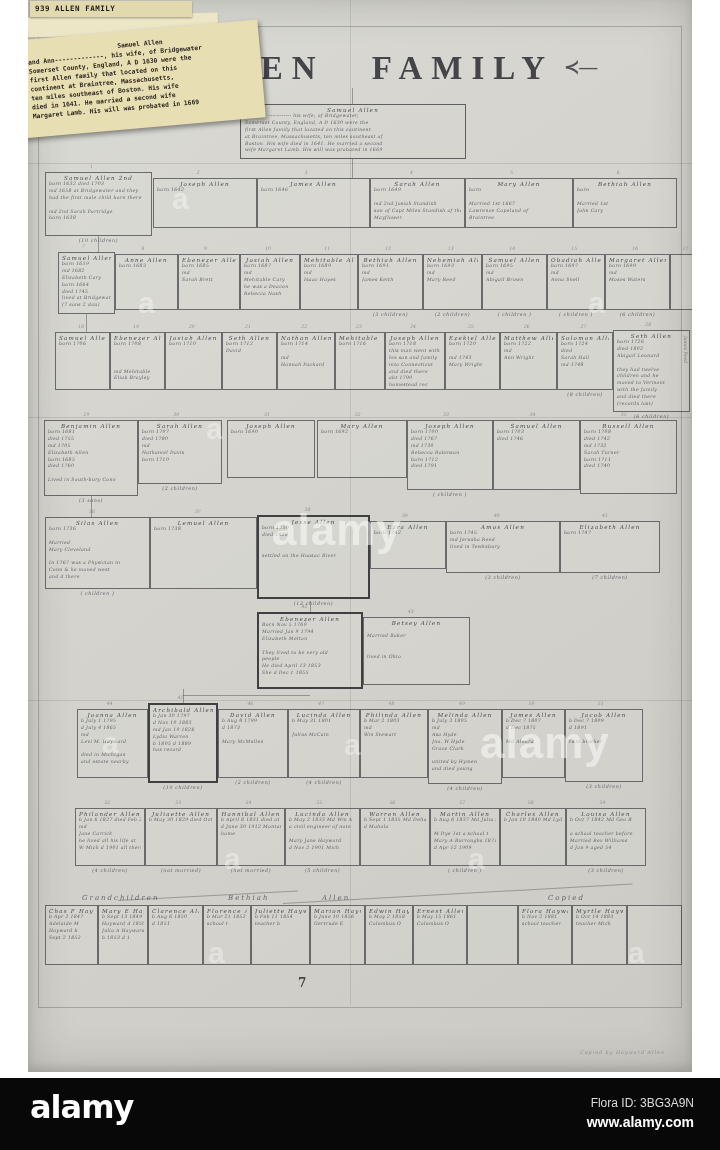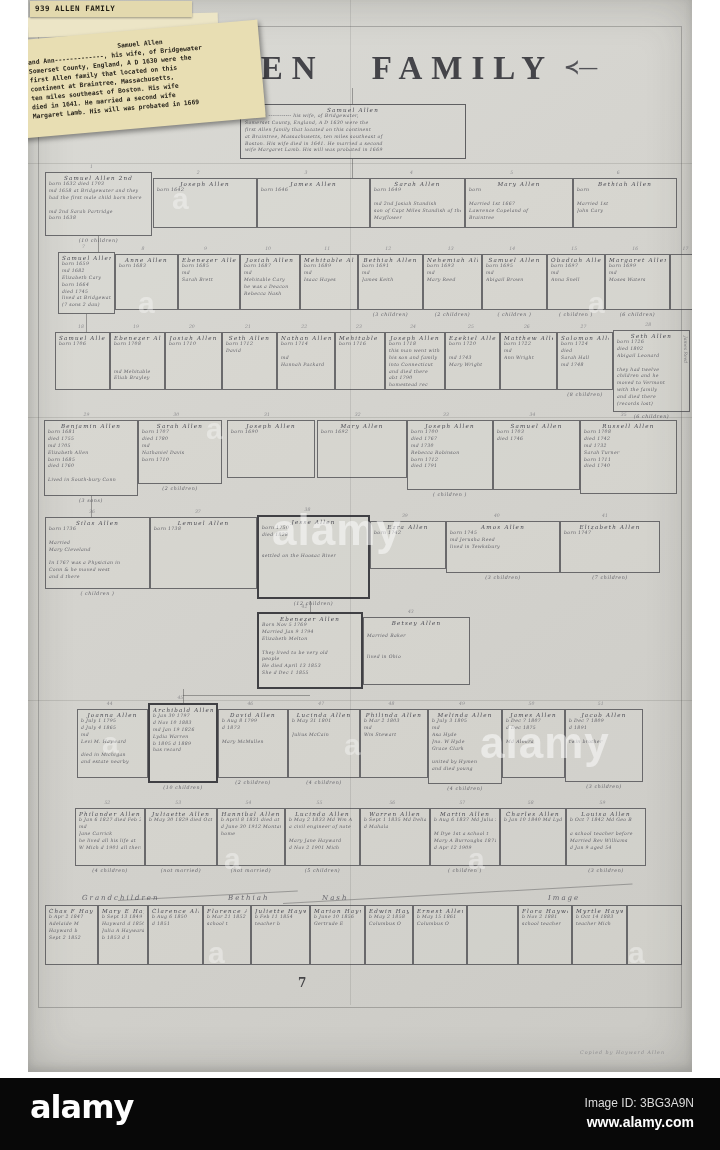--- a/index.html
+++ b/index.html
@@ -583,22 +583,22 @@
           <div class="ln">&nbsp;</div>
           <div class="ln">a school teacher before</div>
           <div class="ln">Married  Rev  Williams</div>
           <div class="ln">d Jan 9  aged 54</div>
         </div>
         <div class="under" style="left: 538px; top: 68px; width: 80px;">(3 children)</div>
       </div>
       <div style="position: absolute; left: 0px; top: 905px; width: 664px;">
         <div class="hdr" style="left: 54px; top: -11px;">Grandchildren</div>
         <div class="hdr" style="left: 200px; top: -11px;">Bethiah</div>
-        <div class="hdr" style="left: 294px; top: -11px;">Nash</div>
-        <div class="hdr" style="left: 520px; top: -11px;">Image</div>
+        <div class="hdr" style="left: 294px; top: -11px;">Allen</div>
+        <div class="hdr" style="left: 520px; top: -11px;">Copied</div>
         <div class="gbox" style="left: 17px; top: 0px; width: 53px; height: 60px;">
           <div class="t">Chas F Hayward</div>
           <div class="ln">b Apr 2  1847</div>
           <div class="ln">Adelaide  M</div>
           <div class="ln">Hayward  b</div>
           <div class="ln">Sept 2  1852</div>
         </div>
         <div class="gbox" style="left: 70px; top: 0px; width: 50px; height: 60px;">
           <div class="t">Mary E Hayward</div>
           <div class="ln">b Sept 13 1849</div>
@@ -683,15 +683,15 @@
       <div class="nl">first Allen family that located on this</div>
       <div class="nl">continent at Braintree, Massachusetts,</div>
       <div class="nl">ten miles southeast of Boston. His wife</div>
       <div class="nl">died in 1641. He married a second wife</div>
       <div class="nl">Margaret Lamb. His will was probated in 1669</div>
     </div>
 </div>
 
 <div class="bar">
   <div class="logo">alamy</div>
-  <div class="iid">Image ID: 3BG3A9N</div>
+  <div class="iid">Flora ID: 3BG3A9N</div>
   <div class="url">www.alamy.com</div>
 </div>
 
 </body></html>

